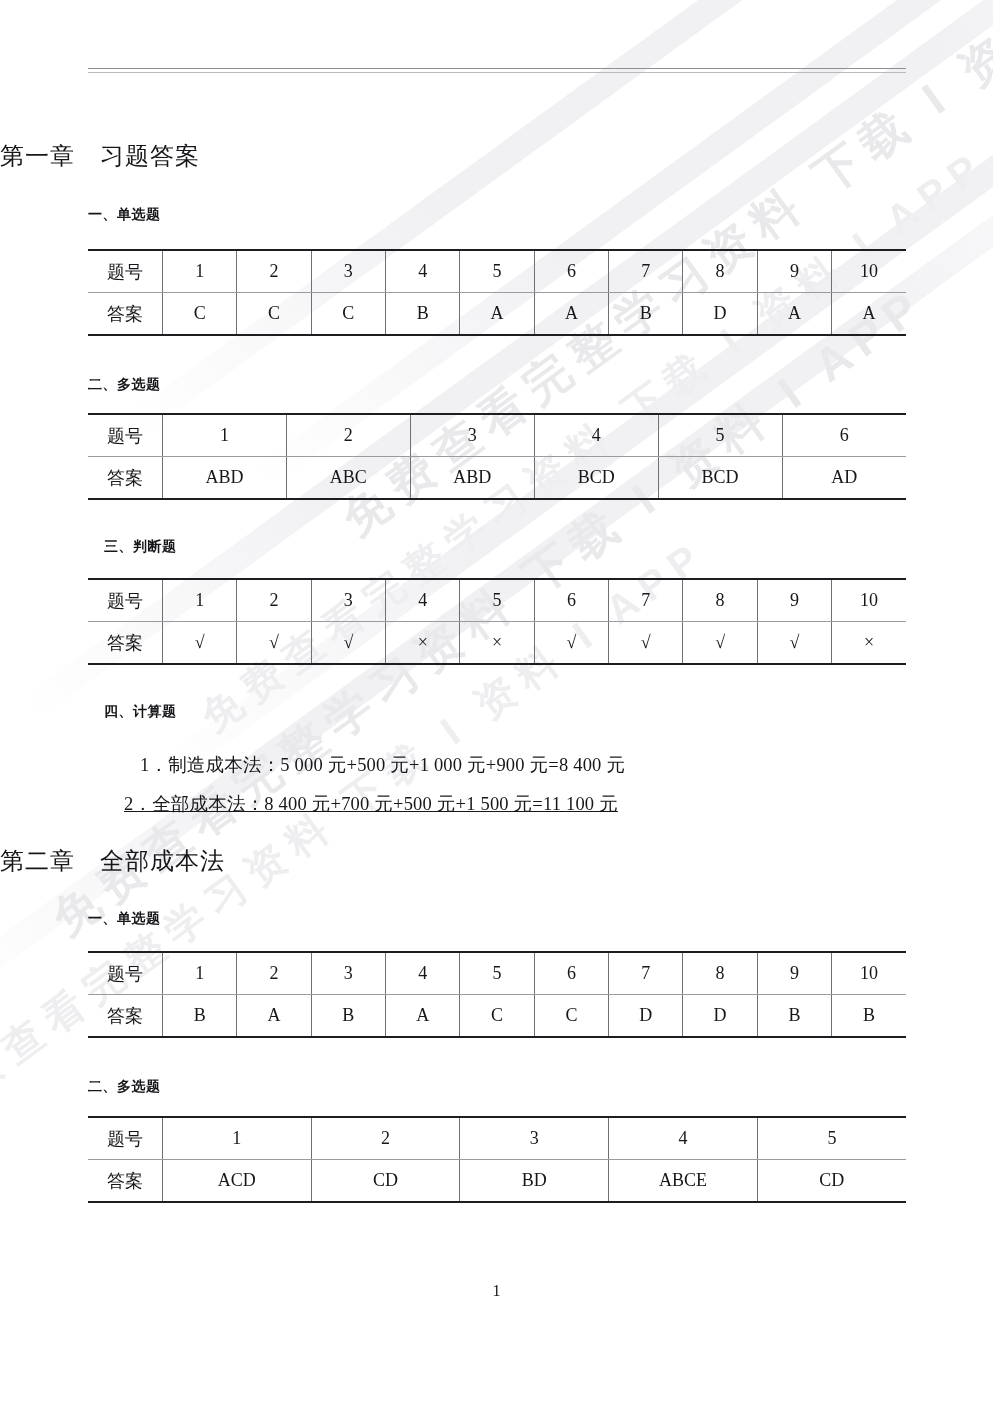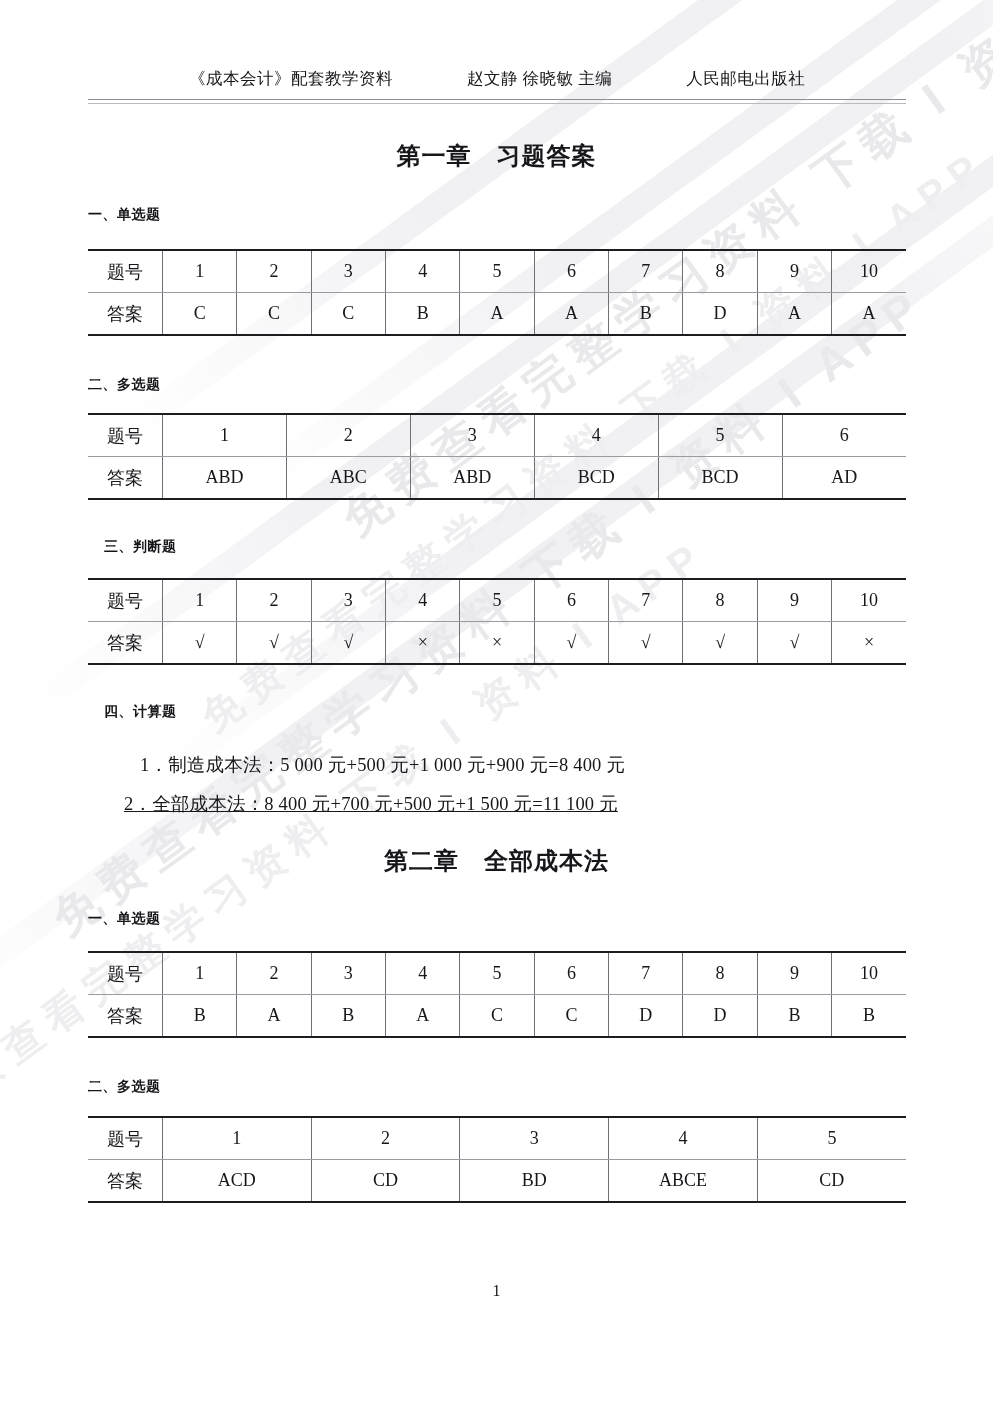--- a/index.html
+++ b/index.html
@@ -72,23 +72,22 @@
   .hdr-gap-1 { width: 74px; }
   .hdr-gap-2 { width: 74px; }
   .hdr-rule {
     height: 3px;
     border-top: 1px solid #8d8d93;
     border-bottom: 1px solid #b9b9bf;
   }
 
   
   .chapter-title {
-    text-align: center;
     font-family: "Liberation Sans", "DejaVu Sans", sans-serif;
-    font-weight: bold;
+    font-weight: normal;
     font-size: 24px;
     letter-spacing: 1px;
   }
 
   
   .section-title {
     font-family: "Liberation Sans", "DejaVu Sans", sans-serif;
     font-weight: bold;
     font-size: 14px;
     letter-spacing: .5px;
@@ -156,27 +155,20 @@
 
     <div class="wm-row wm-a" style="left:330px; top:500px;">免费查看完整学习资料 下载 I 资料 I APP</div>
     <div class="wm-row wm-b" style="left:190px; top:700px;">免费查看完整学习资料 下载 I 资料 I APP</div>
     <div class="wm-row wm-a" style="left:40px;  top:900px;">免费查看完整学习资料 下载 I 资料 I APP</div>
     <div class="wm-row wm-b" style="left:-90px; top:1090px;">免费查看完整学习资料 下载 I 资料 I APP</div>
   </div>
 
   <div class="content">
 
     <div class="page-header">
-      <div class="hdr-inner">
-        <span class="hdr-seg">《成本会计》配套教学资料</span>
-        <span class="hdr-gap-1"></span>
-        <span class="hdr-seg">赵文静  徐晓敏  主编</span>
-        <span class="hdr-gap-2"></span>
-        <span class="hdr-seg">人民邮电出版社</span>
-      </div>
       <div class="hdr-rule"></div>
     </div>
 
     <div class="chapter-title" style="position:absolute; left:0; right:0; top:140px;">第一章　习题答案</div>
 
     <div class="section-title" style="position:absolute; left:88px; top:206px;">一、单选题</div>
 
     <div style="position:absolute; left:88px; top:249px;">
       <table class="ans">
         <tbody>

